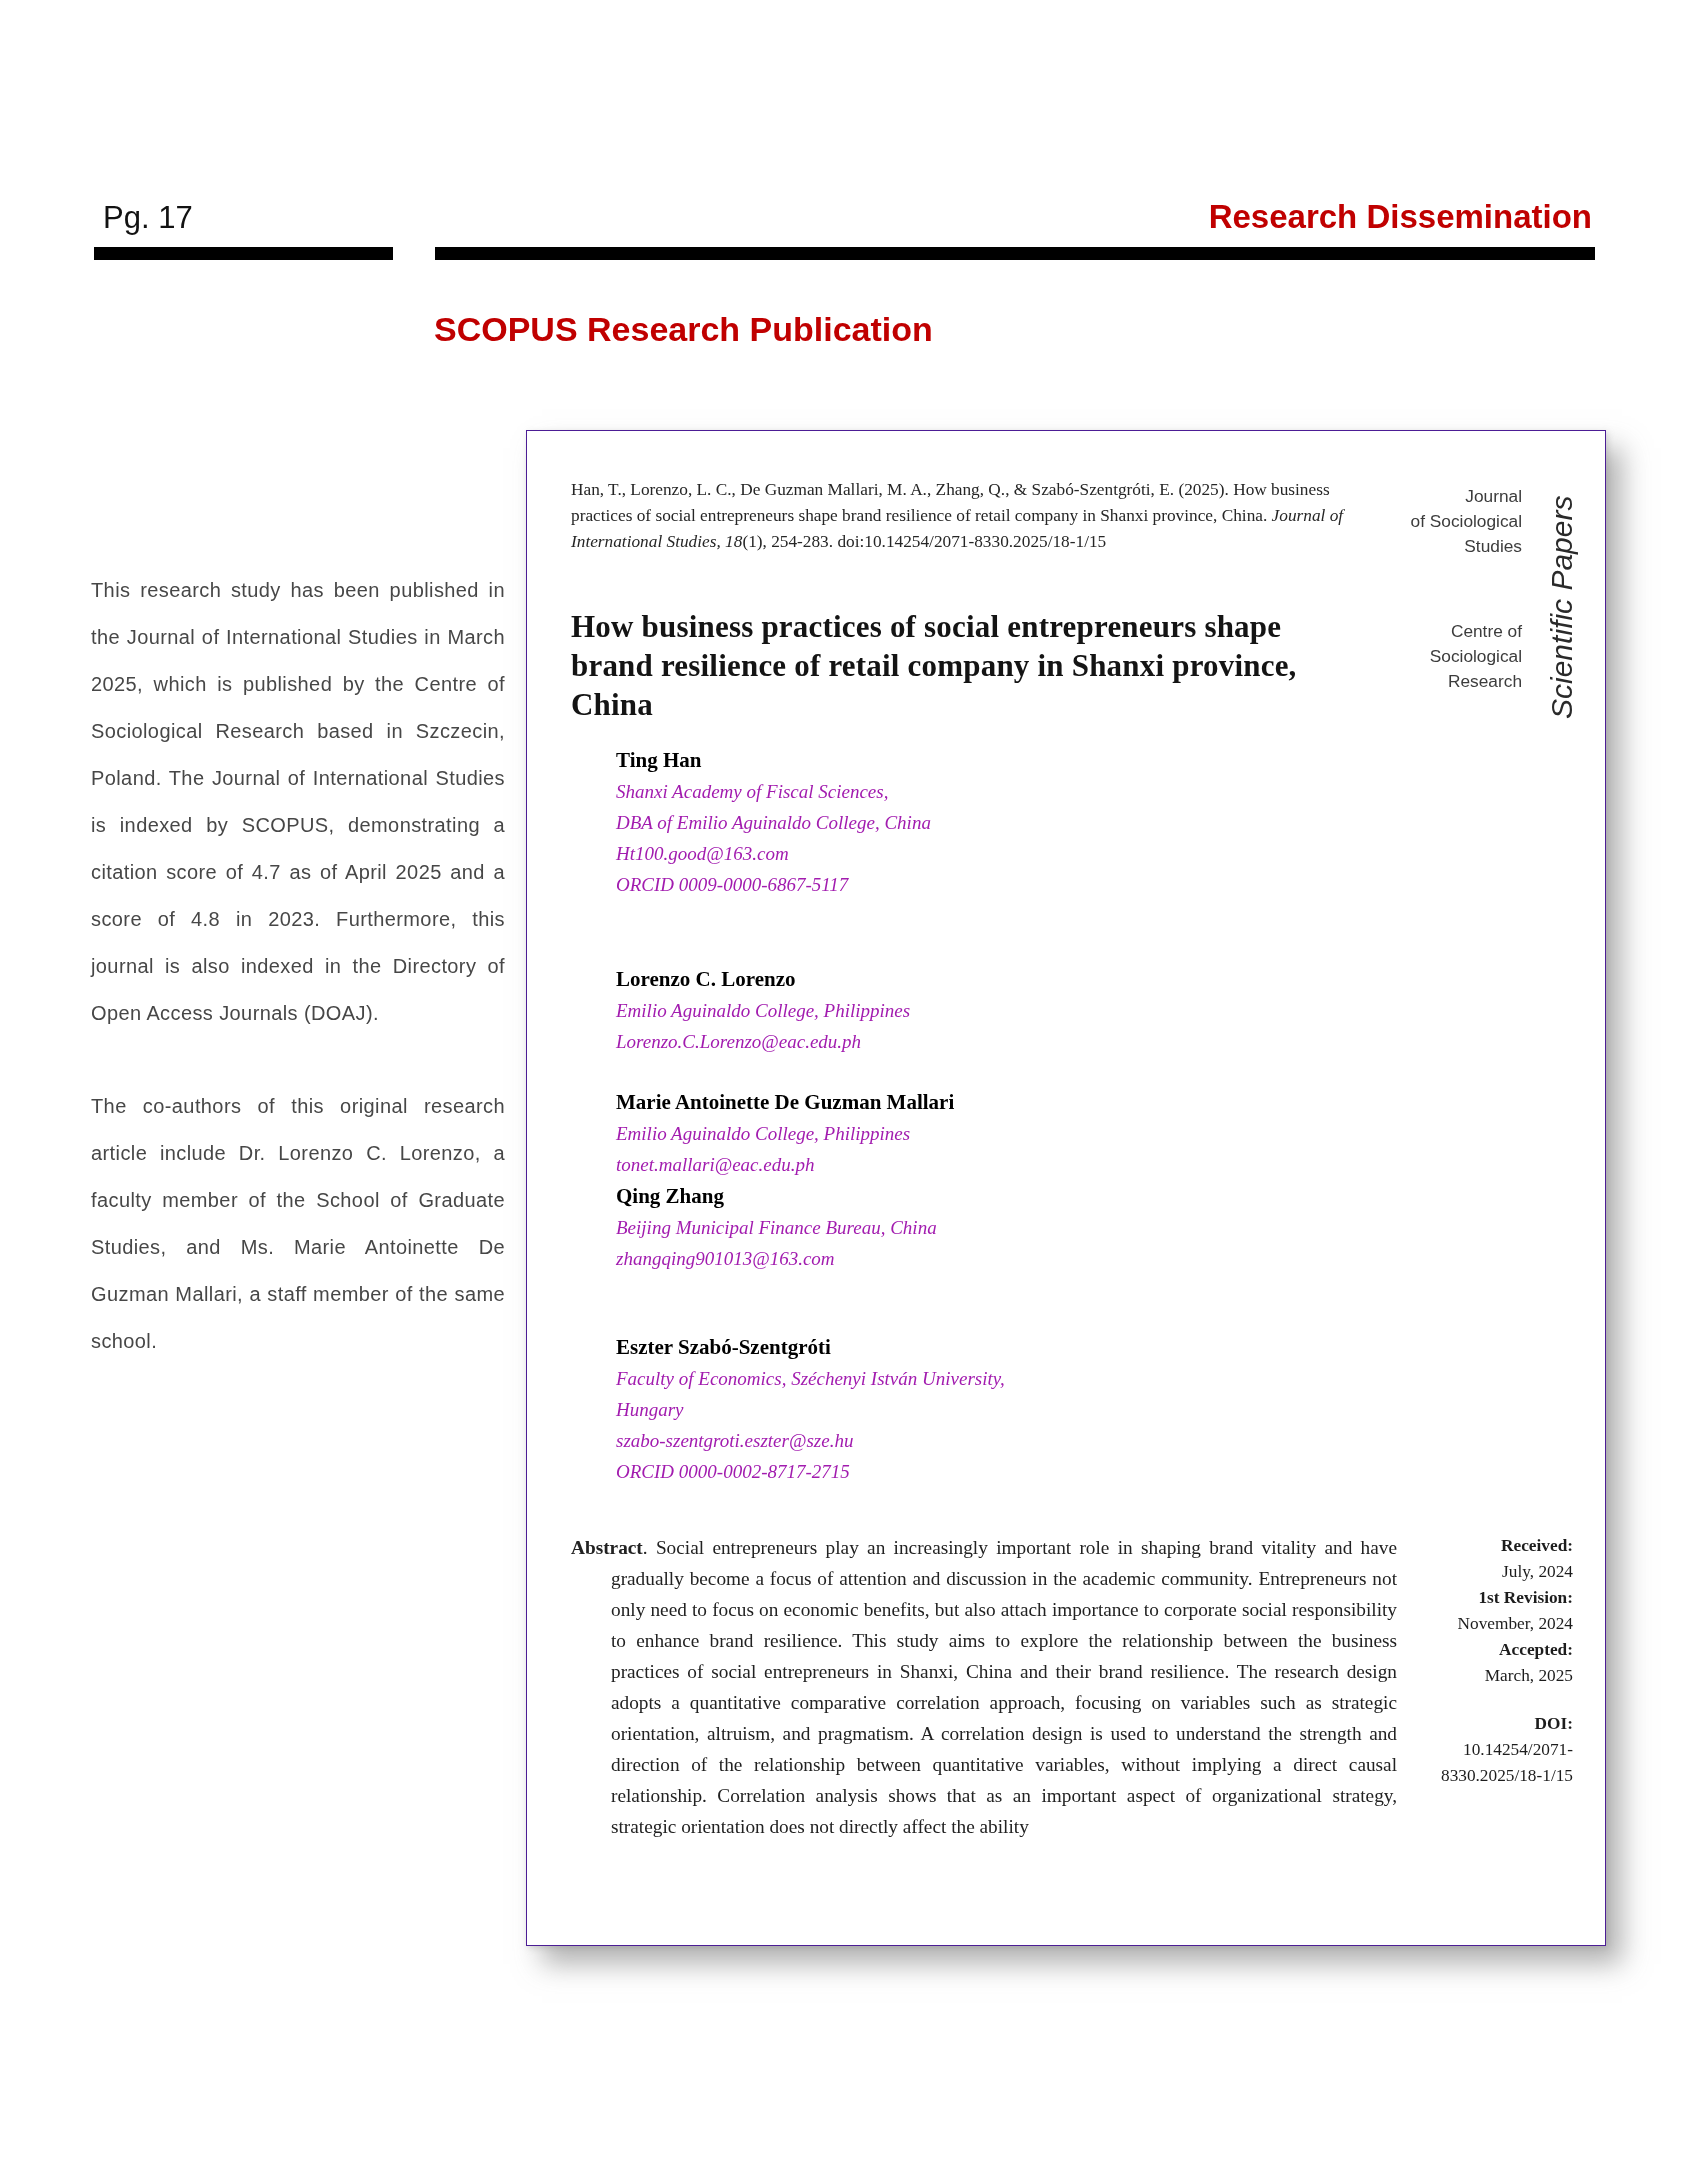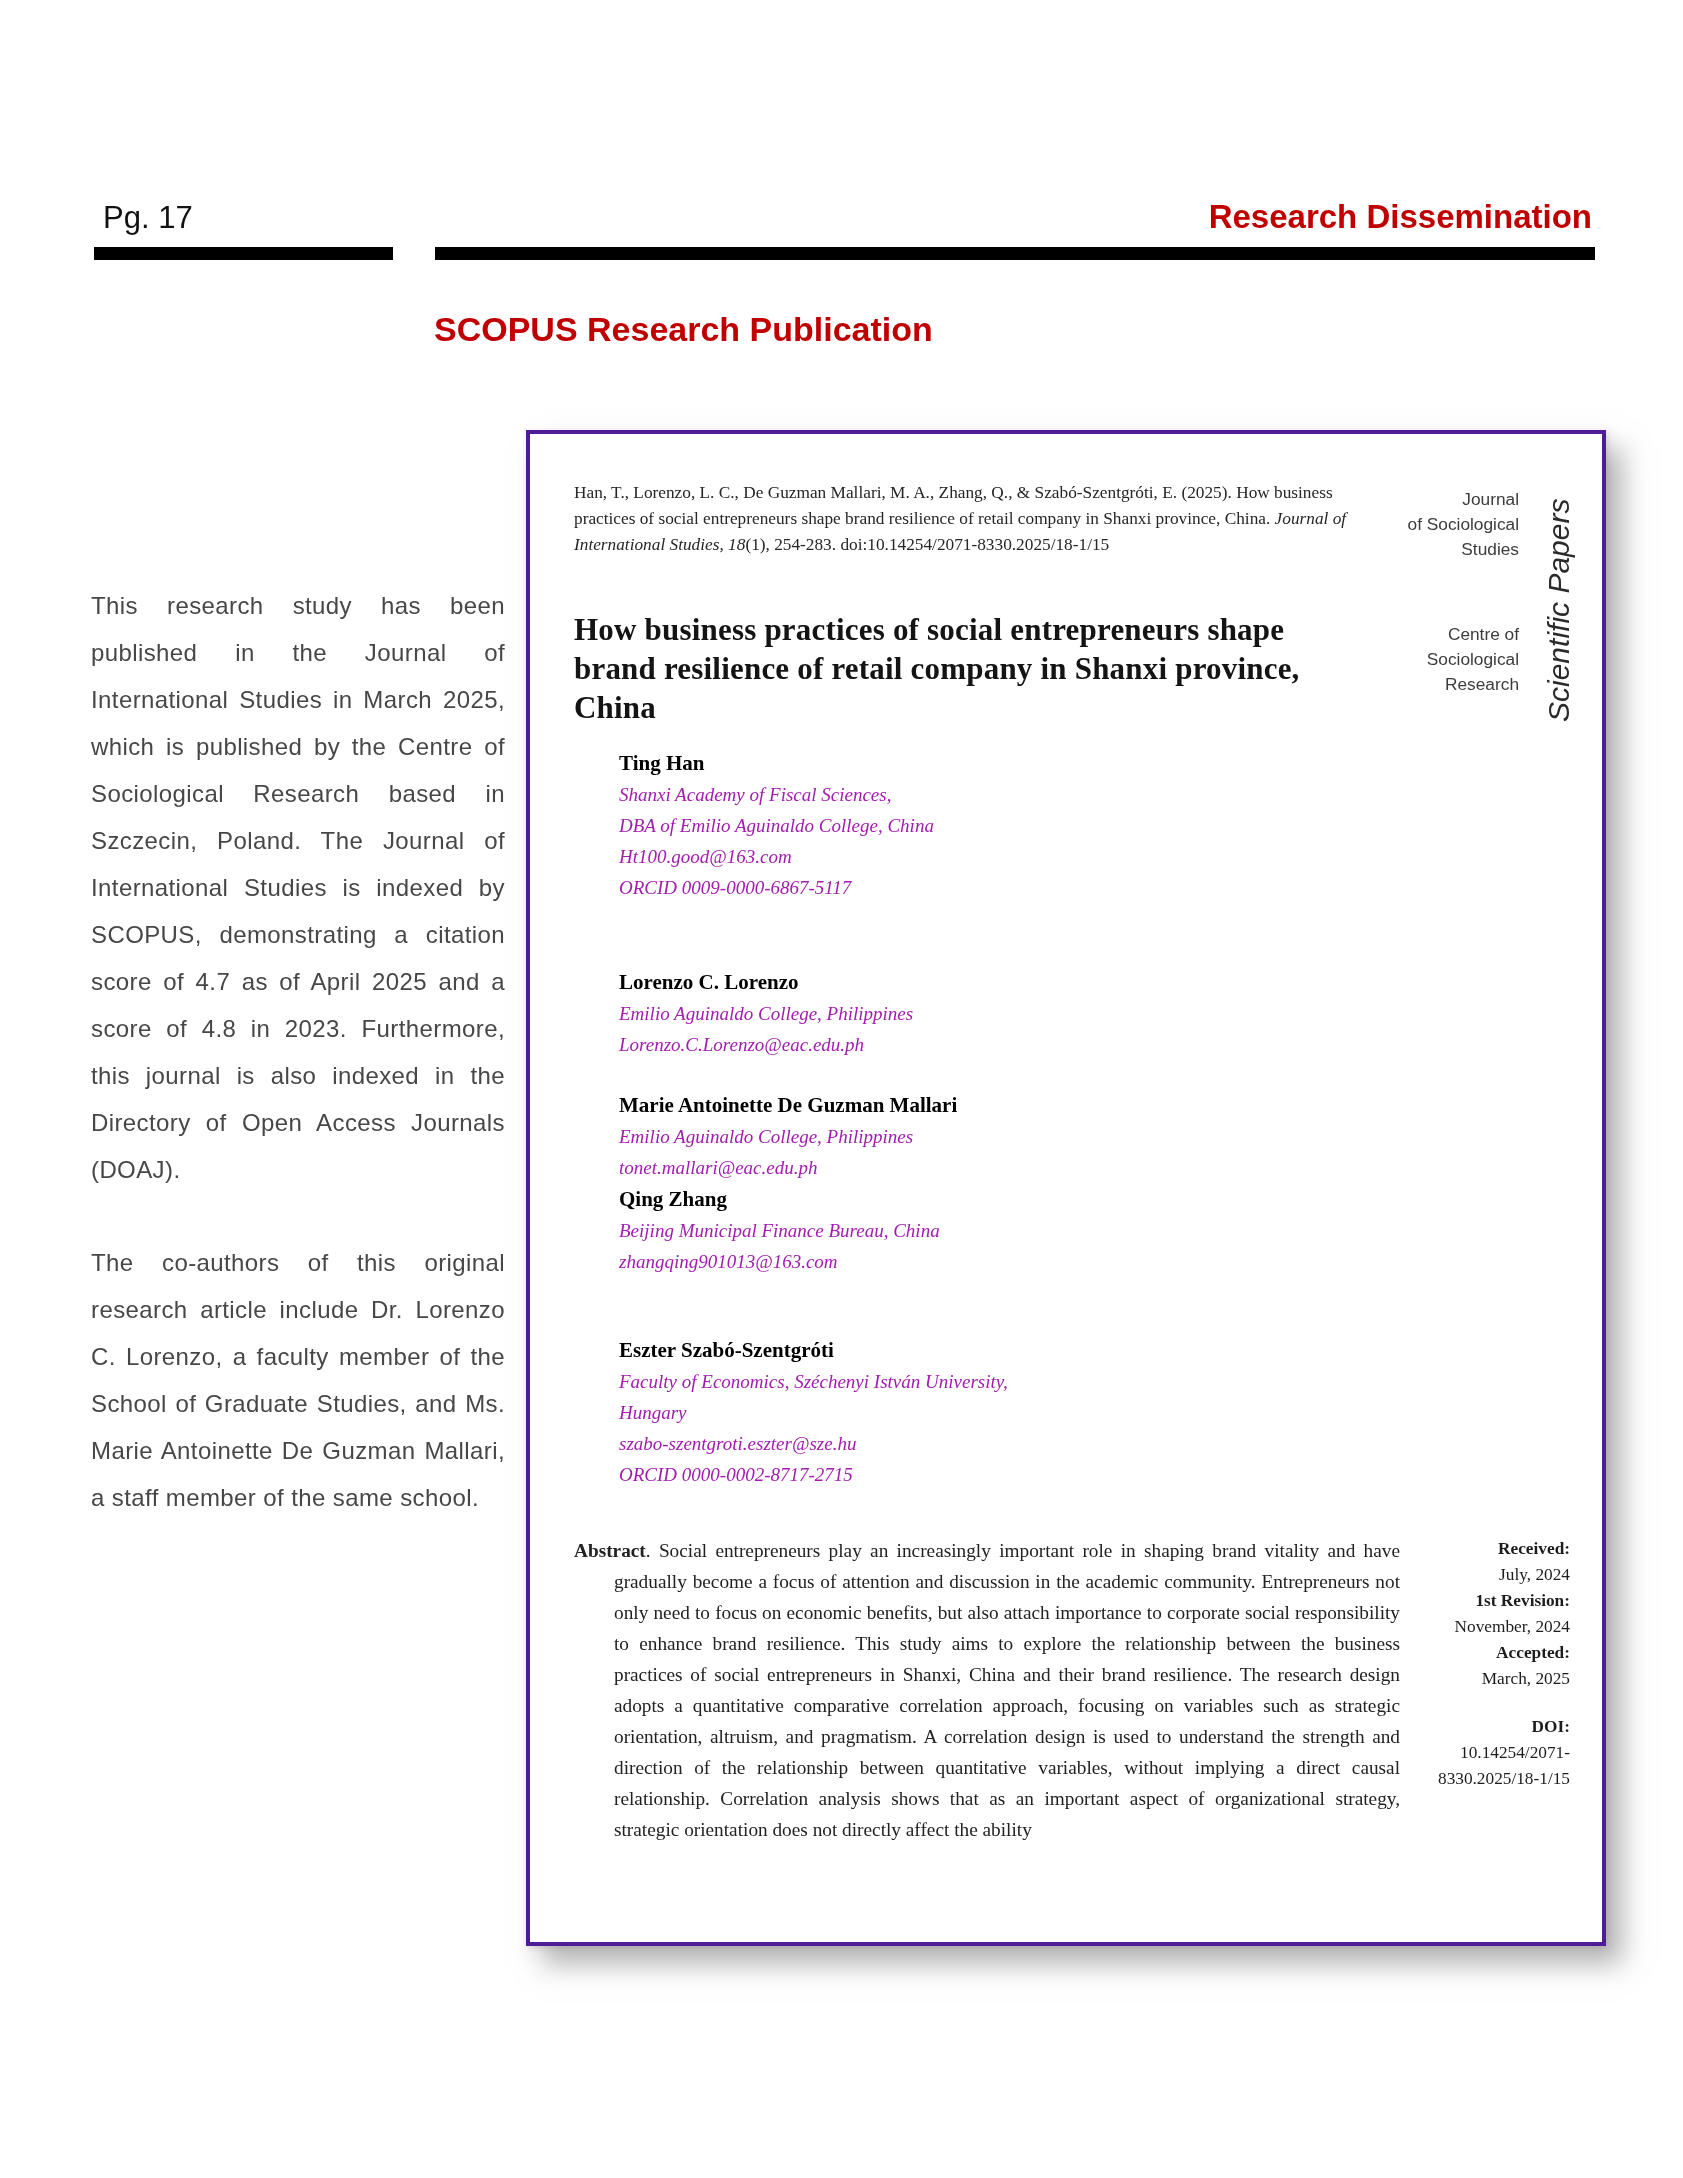--- a/index.html
+++ b/index.html
@@ -16,30 +16,30 @@
   }
   .bar { position:absolute; top:247px; height:13px; background:#000; }
   .bar-left  { left:94px;  width:299px; }
   .bar-right { left:435px; width:1160px; }
   .doc-title {
     position:absolute; left:434px; top:310px; font-size:34px; font-weight:bold; color:#C00000;text-align:right;
   }
 
   
   .left-col {
-    position:absolute; left:91px; top:582px; width:414px;
-    font-size:24px; line-height:47px; letter-spacing:0.4px;
+    position:absolute; left:91px; top:567px; width:414px;
+    font-size:20px; line-height:47px; letter-spacing:0.4px;
     color:#474747; text-align:justify;
   }
   .left-col p + p { margin-top:46px; }
 
   
   .paper {
     position:absolute; left:526px; top:430px; width:1080px; height:1516px;
-    background:#ffffff; border:4px solid #4c1d95;
+    background:#ffffff; border:1px solid #4c1d95;
     box-shadow:16px 18px 26px rgba(115,115,115,0.55), 2px 2px 6px rgba(160,160,160,0.35);
     font-family:"Liberation Serif", serif; color:#1d1d1d;
   }
   .citation {
     position:absolute; left:44px; top:46px; width:818px;
     font-size:17.3px; line-height:26px; color:#262626;
   }
   .paper-title {
     position:absolute; left:44px; top:176px; width:743px;
     font-size:31px; font-weight:bold; line-height:39px; color:#141414; letter-spacing:0.2px;

